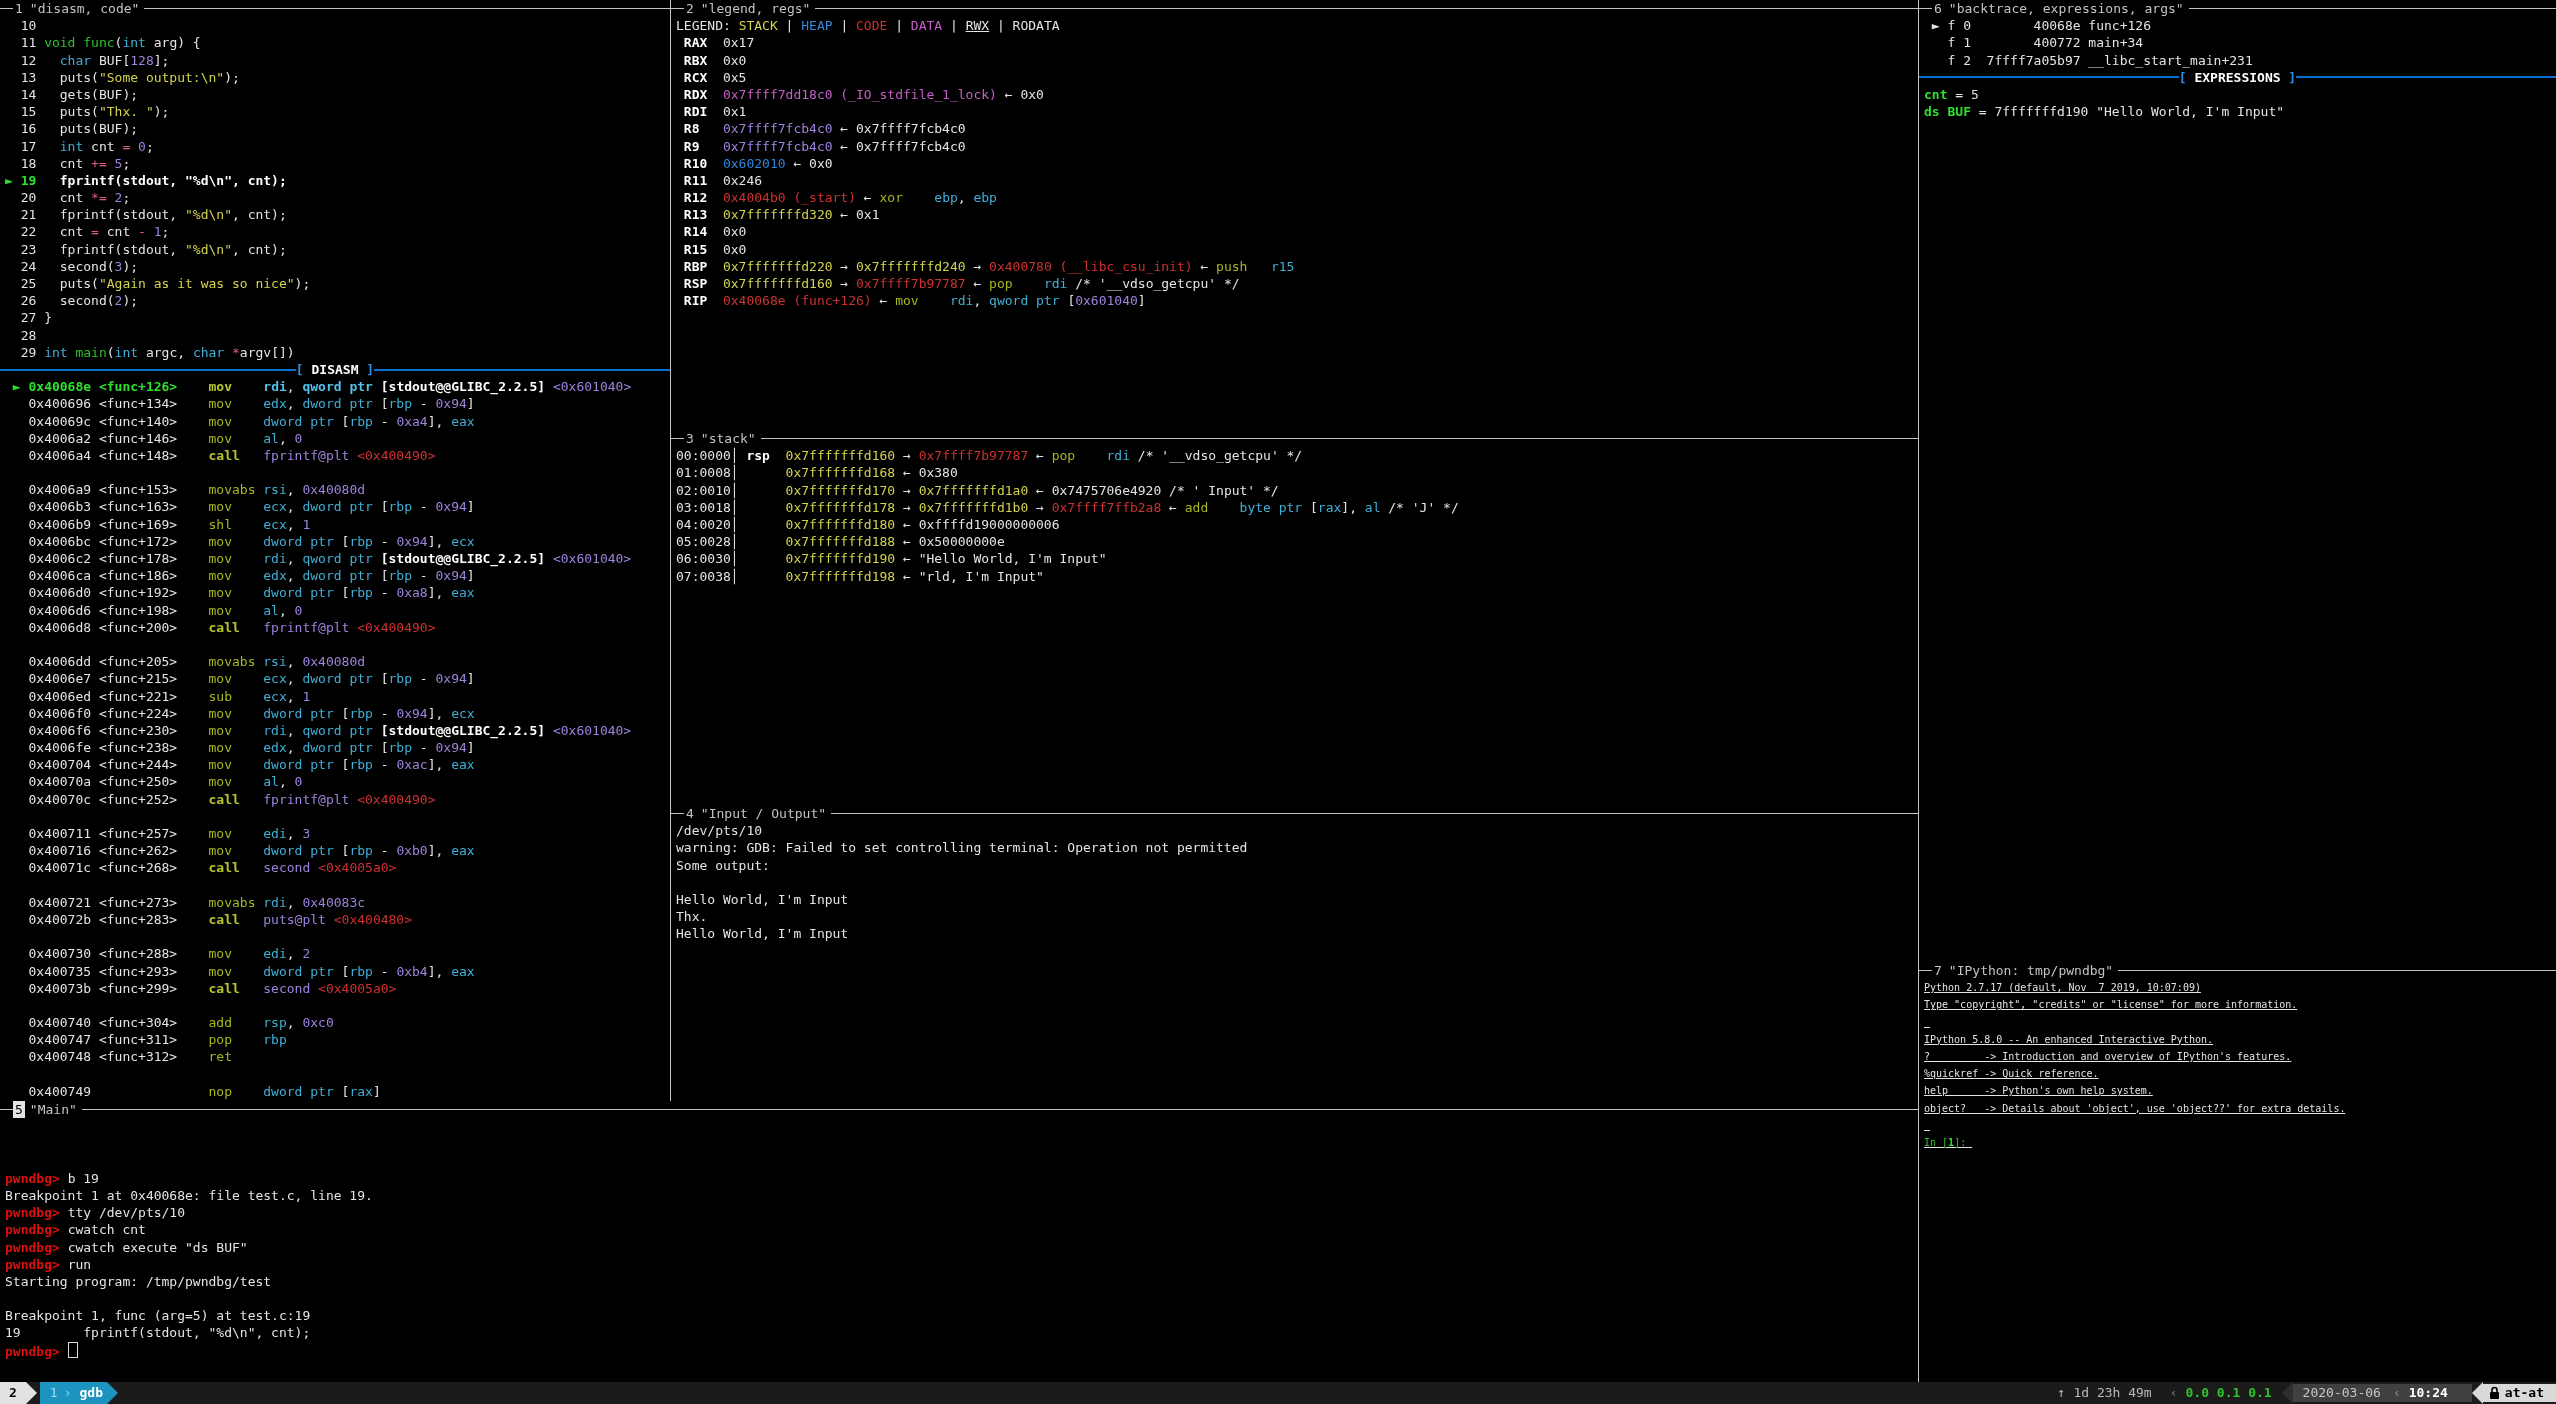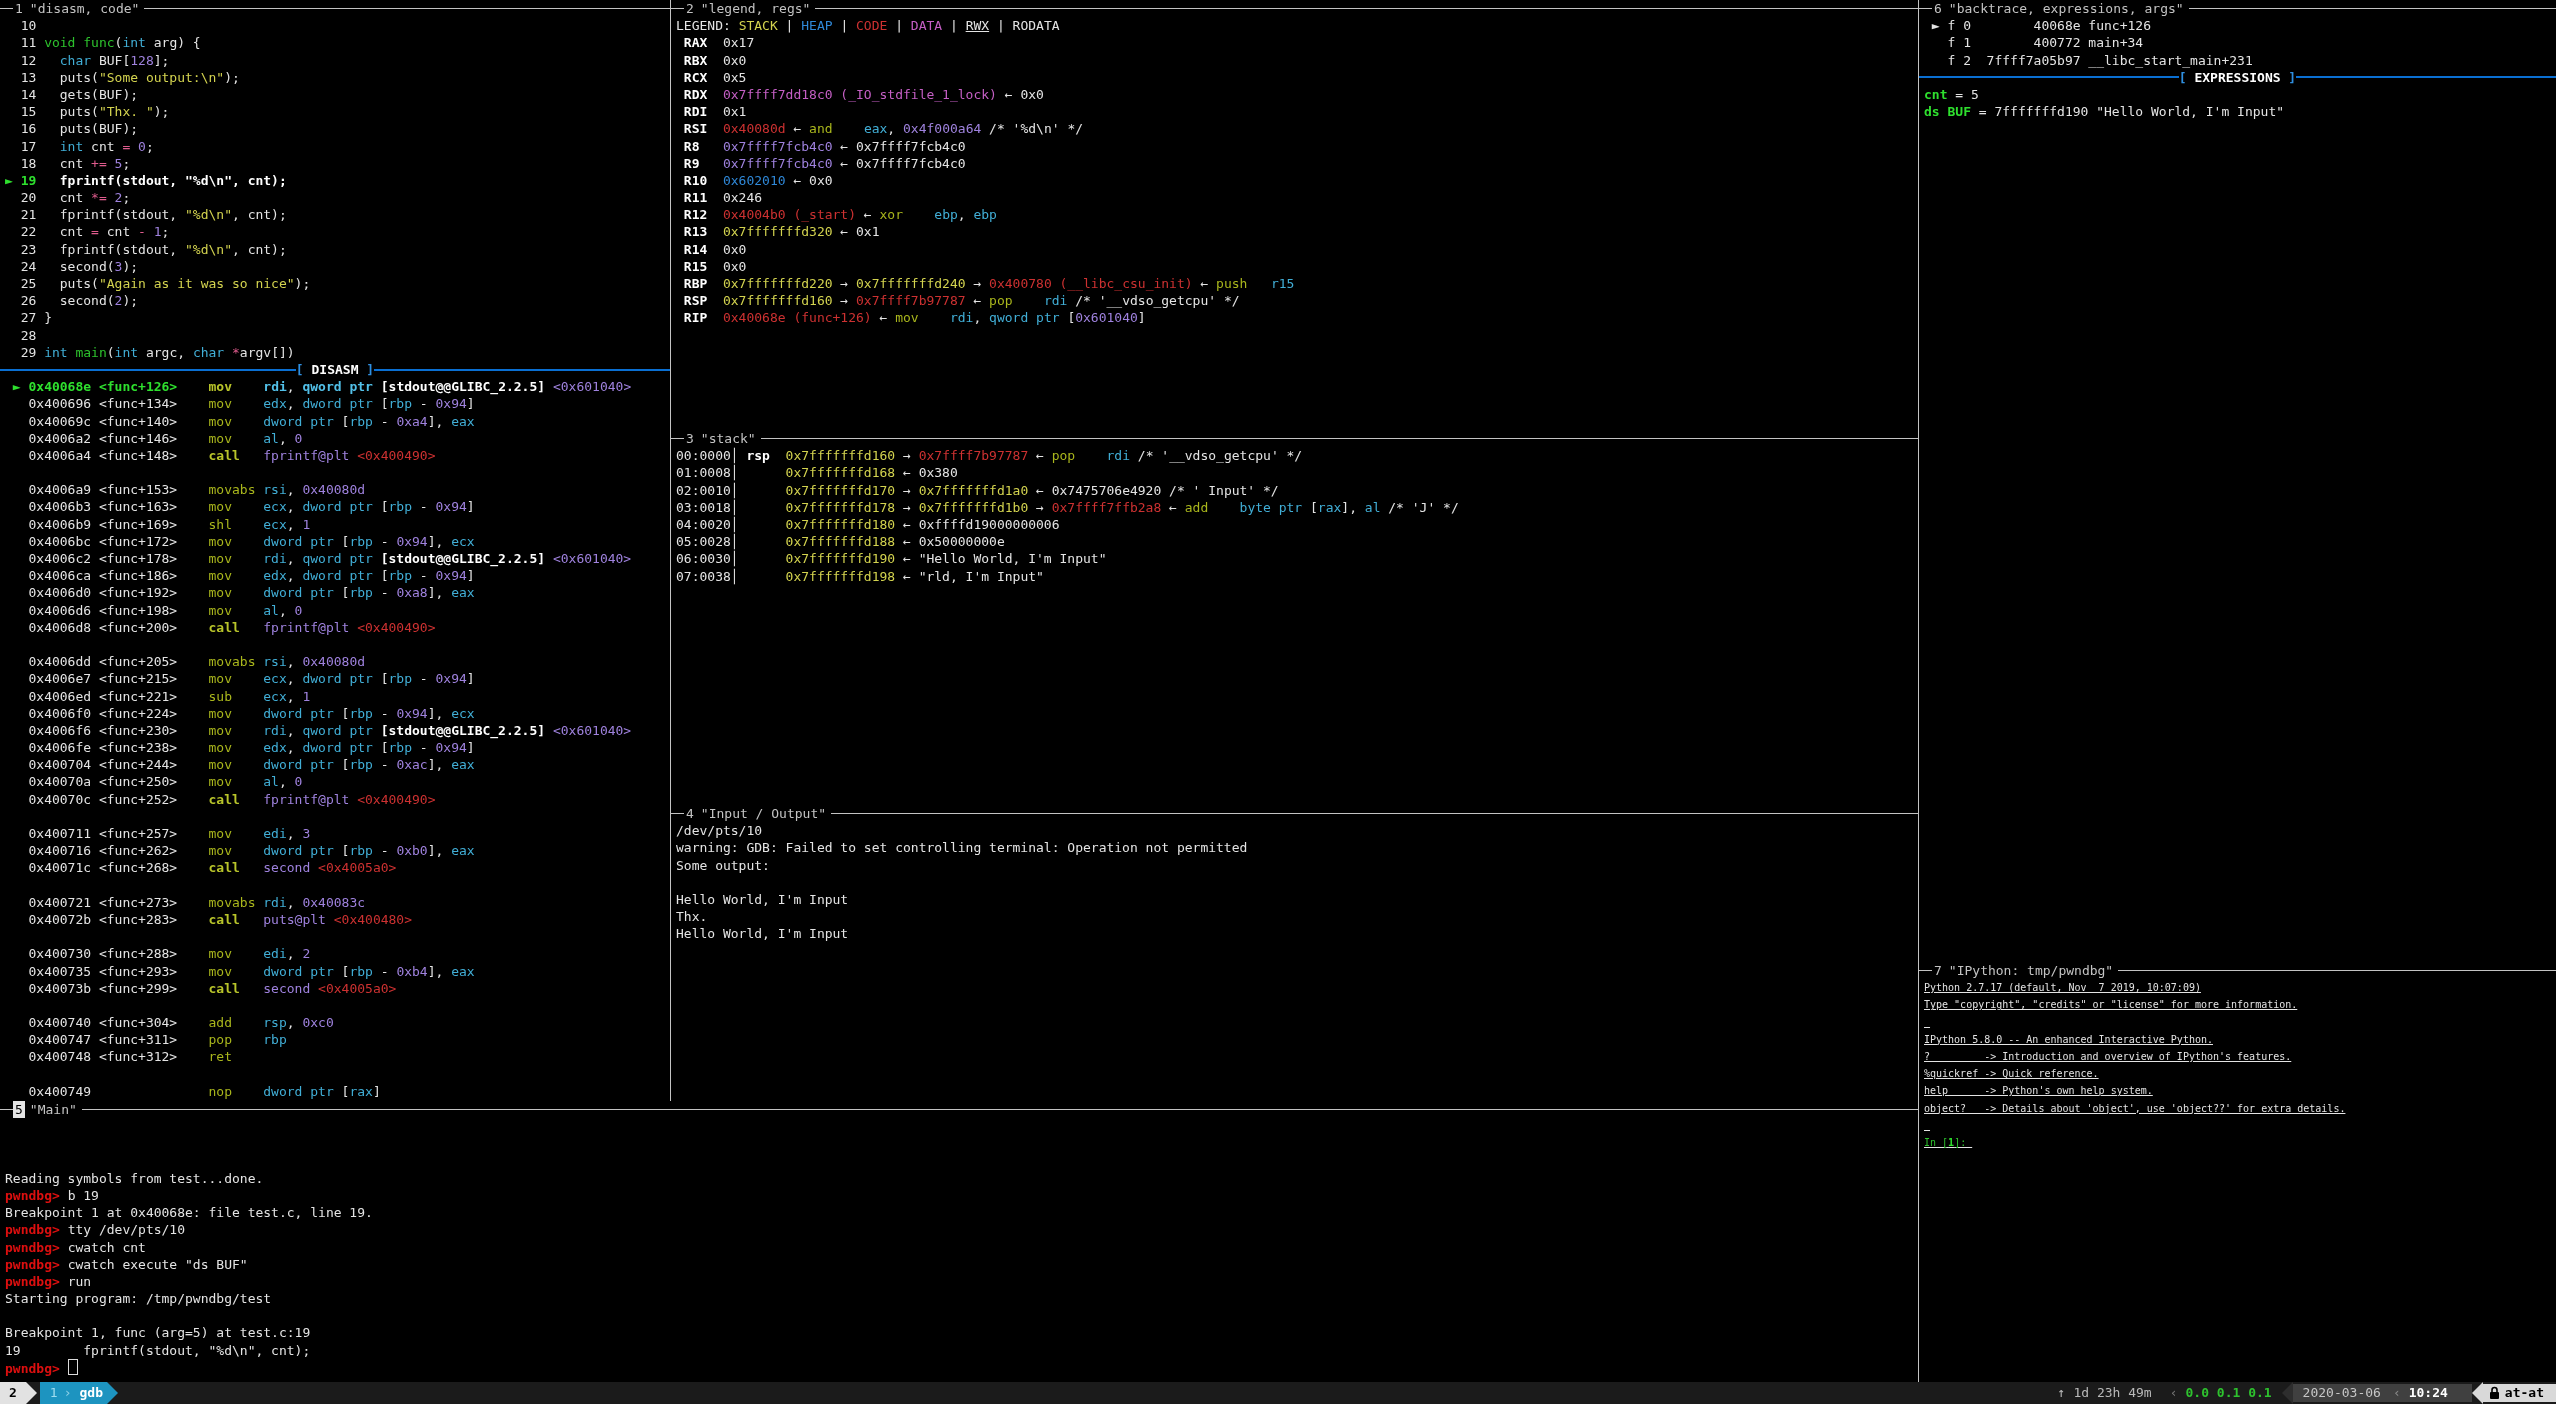--- a/index.html
+++ b/index.html
@@ -160,21 +160,20 @@
     <div class="ptitle">
       <span class="pl short"></span><span class="pnum">2</span><span class="ptxt">"legend, regs"</span><span class="pl grow"></span>
     </div>
     <div class="pcontent">
         <div class="tl"><span>LEGEND: </span><span class="yel">STACK</span><span> | </span><span class="blu">HEAP</span><span> | </span><span class="red">CODE</span><span> | </span><span class="mag">DATA</span><span> | </span><span class="und">RWX</span><span> | RODATA</span></div>
         <div class="tl"><span> </span><span class="b">RAX</span><span>  0x17</span></div>
         <div class="tl"><span> </span><span class="b">RBX</span><span>  0x0</span></div>
         <div class="tl"><span> </span><span class="b">RCX</span><span>  0x5</span></div>
         <div class="tl"><span> </span><span class="b">RDX</span><span>  </span><span class="mag">0x7ffff7dd18c0 (_IO_stdfile_1_lock)</span><span> ← 0x0</span></div>
         <div class="tl"><span> </span><span class="b">RDI</span><span>  0x1</span></div>
-        <div class="tl"><span> </span><span class="b">RSI</span><span>  </span><span class="red">0x40080d</span><span> ← </span><span class="olv">and</span><span>    </span><span class="cyn">eax</span><span>, </span><span class="pur">0x4f000a64</span><span> /* '%d\n' */</span></div>
         <div class="tl"><span> </span><span class="b">R8</span><span>   </span><span class="pur">0x7ffff7fcb4c0</span><span> ← 0x7ffff7fcb4c0</span></div>
         <div class="tl"><span> </span><span class="b">R9</span><span>   </span><span class="pur">0x7ffff7fcb4c0</span><span> ← 0x7ffff7fcb4c0</span></div>
         <div class="tl"><span> </span><span class="b">R10</span><span>  </span><span class="blu">0x602010</span><span> ← 0x0</span></div>
         <div class="tl"><span> </span><span class="b">R11</span><span>  0x246</span></div>
         <div class="tl"><span> </span><span class="b">R12</span><span>  </span><span class="red">0x4004b0 (_start)</span><span> ← </span><span class="olv">xor</span><span>    </span><span class="cyn">ebp</span><span>, </span><span class="cyn">ebp</span></div>
         <div class="tl"><span> </span><span class="b">R13</span><span>  </span><span class="yel">0x7fffffffd320</span><span> ← 0x1</span></div>
         <div class="tl"><span> </span><span class="b">R14</span><span>  0x0</span></div>
         <div class="tl"><span> </span><span class="b">R15</span><span>  0x0</span></div>
         <div class="tl"><span> </span><span class="b">RBP</span><span>  </span><span class="yel">0x7fffffffd220</span><span> → </span><span class="yel">0x7fffffffd240</span><span> → </span><span class="red">0x400780 (__libc_csu_init)</span><span> ← </span><span class="olv">push</span><span>   </span><span class="cyn">r15</span></div>
         <div class="tl"><span> </span><span class="b">RSP</span><span>  </span><span class="yel">0x7fffffffd160</span><span> → </span><span class="red">0x7ffff7b97787</span><span> ← </span><span class="olv">pop</span><span>    </span><span class="cyn">rdi</span><span> /* '__vdso_getcpu' */</span></div>
@@ -214,21 +213,20 @@
   </div>
 
   <div class="pane" id="p5">
     <div class="ptitle">
       <span class="pl short"></span><span class="pnum inv">5</span><span class="ptxt">"Main"</span><span class="pl grow"></span>
     </div>
     <div class="pcontent">
         <div class="tl"><span> </span></div>
         <div class="tl"><span> </span></div>
         <div class="tl"><span> </span></div>
-        <div class="tl"><span>Reading symbols from test...done.</span></div>
         <div class="tl"><span class="redb">pwndbg&gt; </span><span>b 19</span></div>
         <div class="tl"><span>Breakpoint 1 at 0x40068e: file test.c, line 19.</span></div>
         <div class="tl"><span class="redb">pwndbg&gt; </span><span>tty /dev/pts/10</span></div>
         <div class="tl"><span class="redb">pwndbg&gt; </span><span>cwatch cnt</span></div>
         <div class="tl"><span class="redb">pwndbg&gt; </span><span>cwatch execute "ds BUF"</span></div>
         <div class="tl"><span class="redb">pwndbg&gt; </span><span>run</span></div>
         <div class="tl"><span>Starting program: /tmp/pwndbg/test</span></div>
         <div class="tl"><span> </span></div>
         <div class="tl"><span>Breakpoint 1, func (arg=5) at test.c:19</span></div>
         <div class="tl"><span>19        fprintf(stdout, "%d\n", cnt);</span></div>

